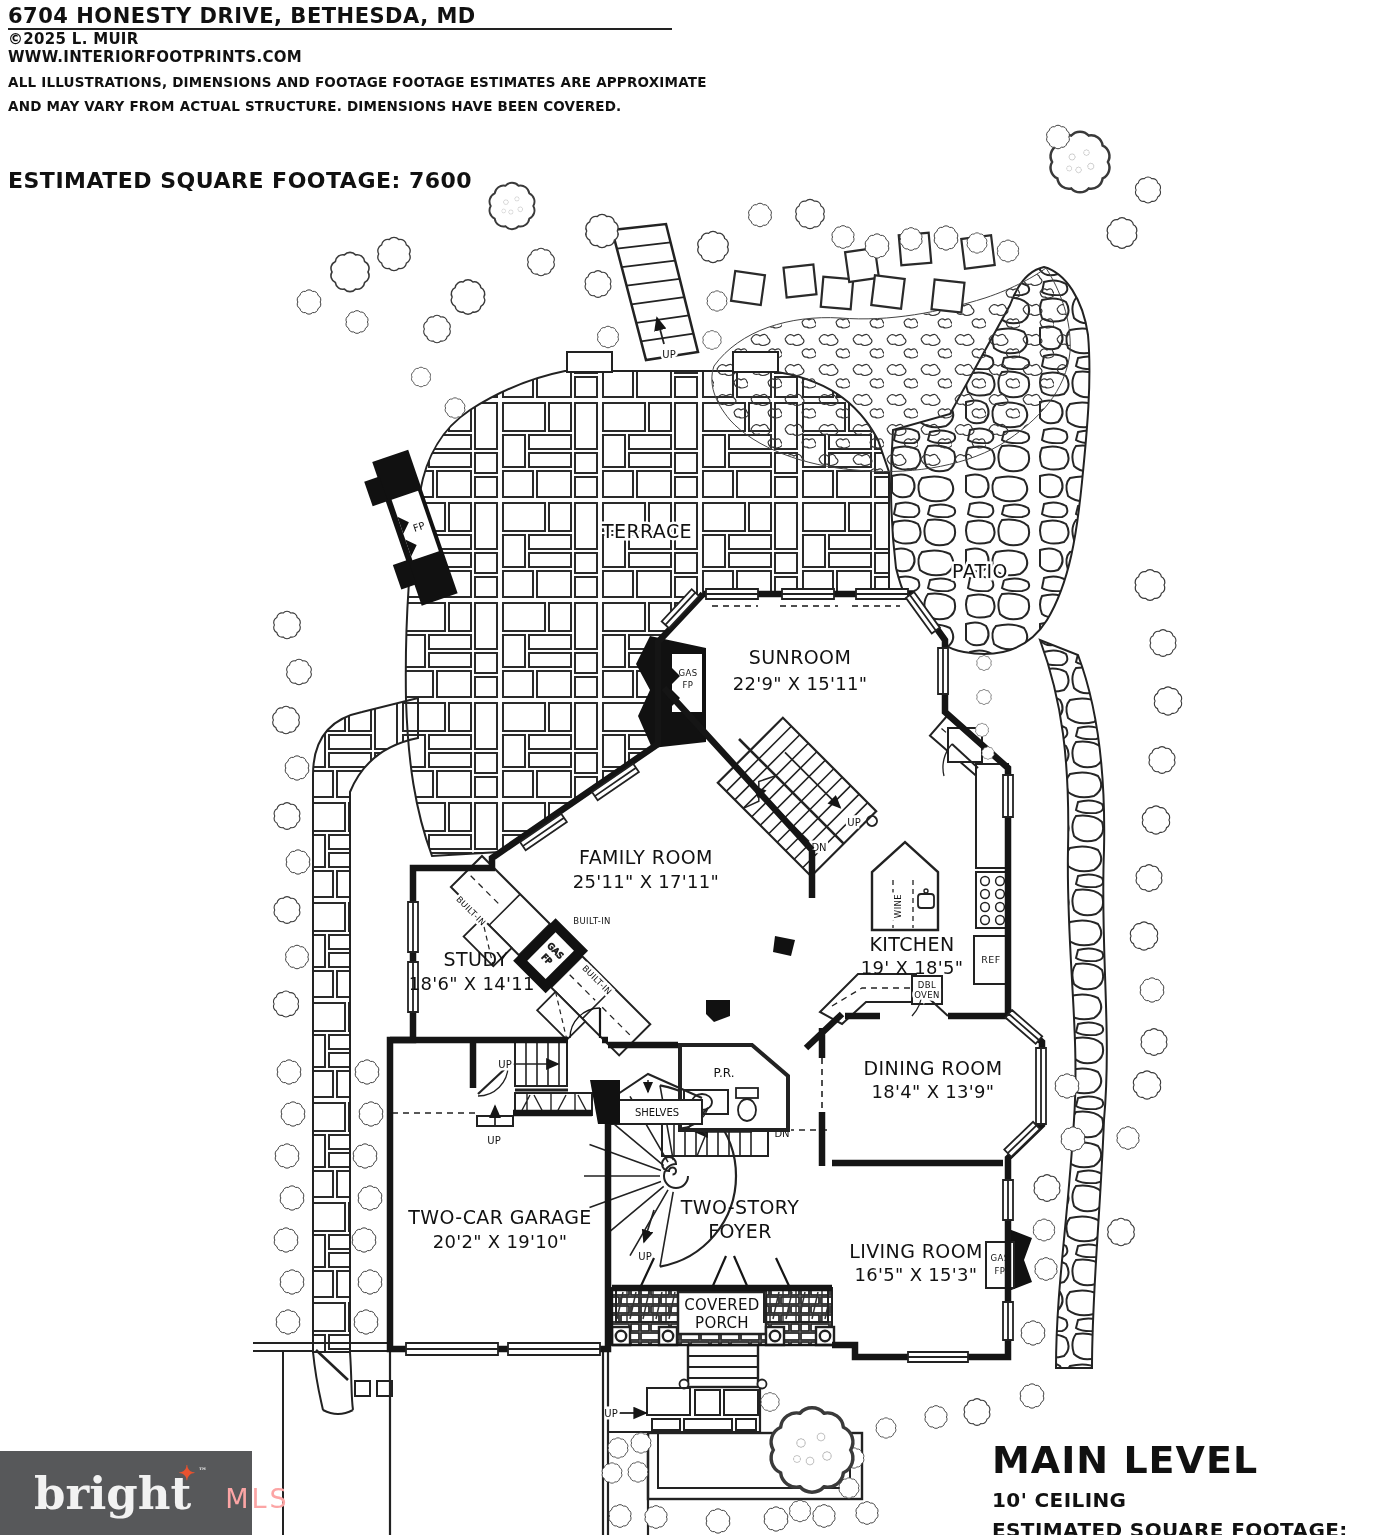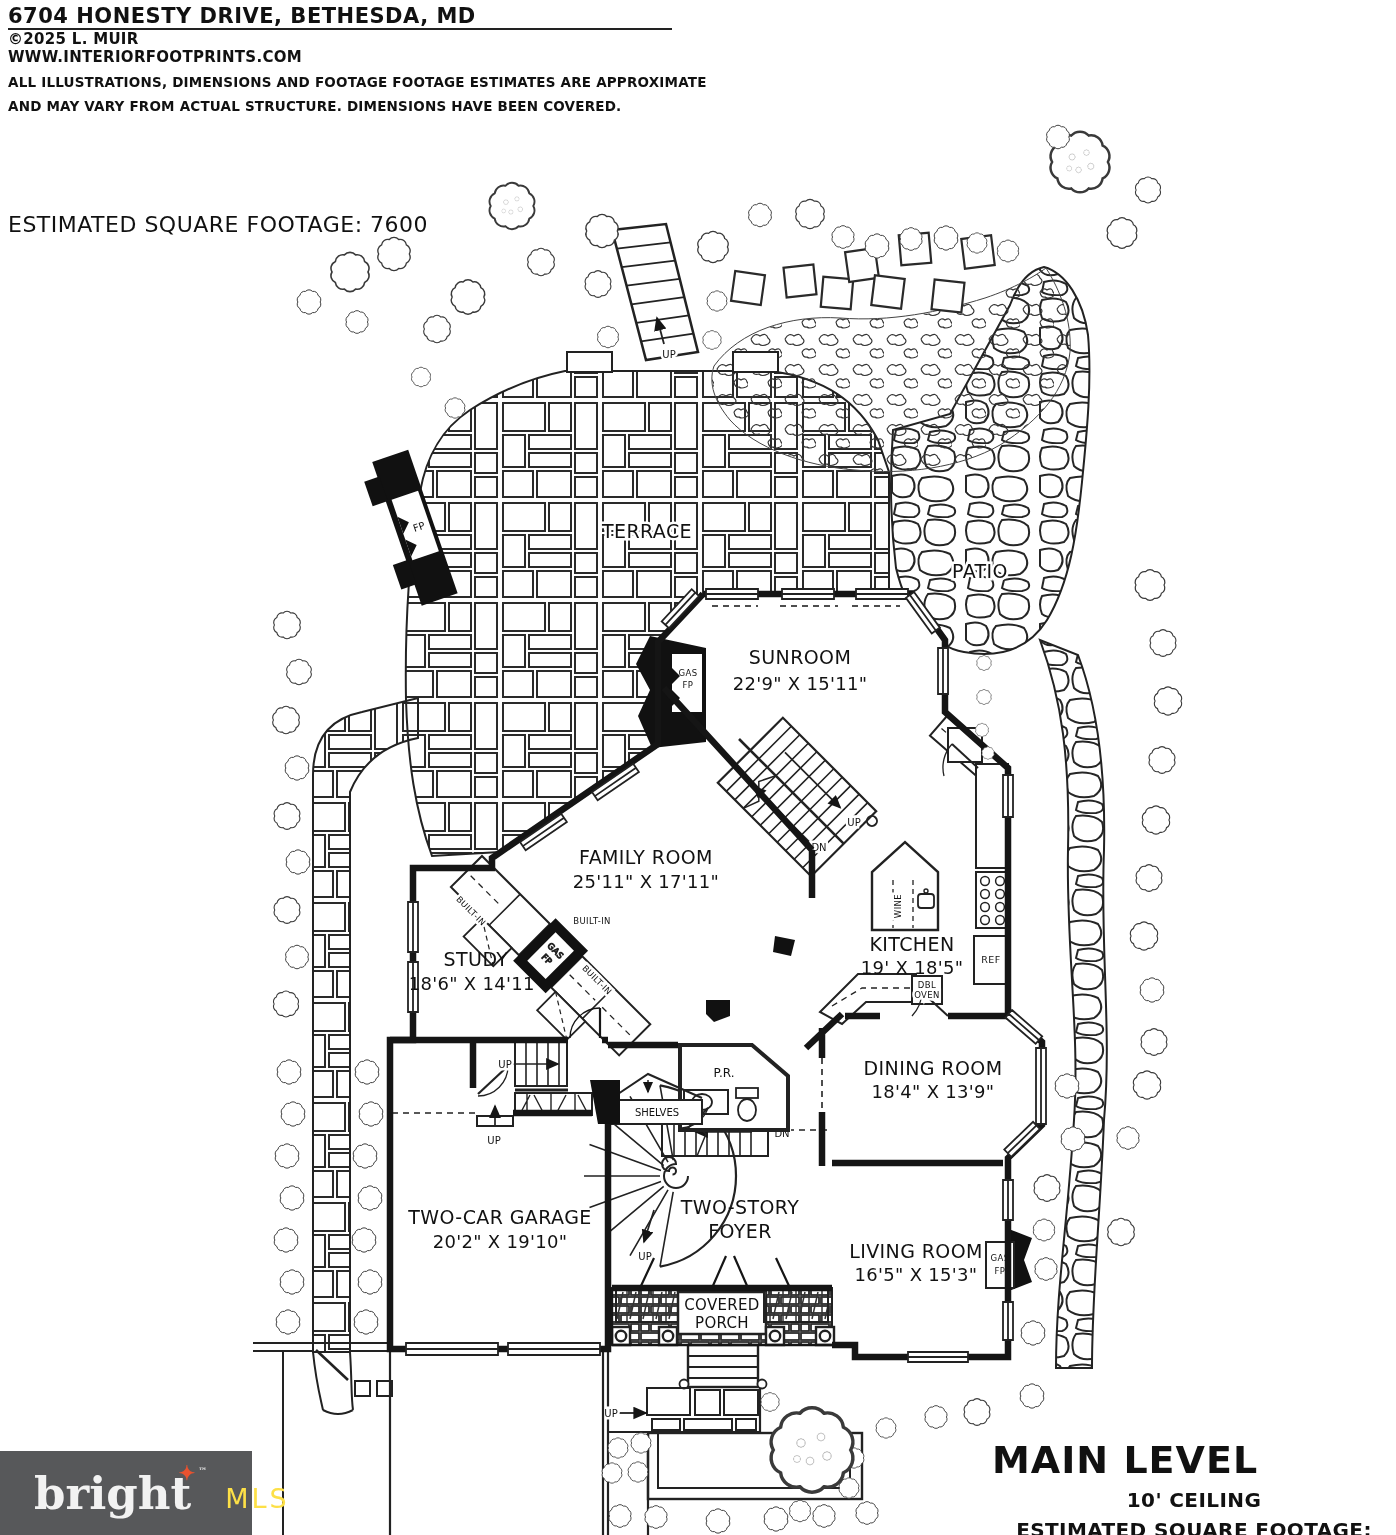--- a/index.html
+++ b/index.html
@@ -3,31 +3,31 @@
 <meta charset="utf-8">
 <style>
   html,body{margin:0;padding:0;background:#fff;}
   .page{position:relative;width:1396px;height:1535px;background:#fff;overflow:hidden;
         font-family:"DejaVu Sans","Liberation Sans",sans-serif;color:#111;}
   .hdr{position:absolute;left:8px;top:4px;width:700px;}
   .hdr .addr{font-size:21px;font-weight:bold;letter-spacing:.5px;padding-bottom:0;
              border-bottom:2px solid #222;width:664px;}
   .hdr .line{font-size:15px;font-weight:bold;letter-spacing:.3px;}
   .hdr .disc{font-size:13.5px;font-weight:bold;margin-top:8px;letter-spacing:.2px;}
-  .sqft{position:absolute;left:8px;top:168px;font-size:22px;font-weight:normal;letter-spacing:.5px;margin-top:44px;}
+  .sqft{position:absolute;left:8px;top:168px;font-size:22px;font-weight:bold;letter-spacing:.5px;}
   .ftr{position:absolute;left:992px;top:1438px;}
   .ftr .lvl{font-size:38px;font-weight:bold;letter-spacing:1px;}
-  .ftr .sub{font-size:20px;font-weight:bold;margin-top:6px;letter-spacing:.4px;text-align:center;}
+  .ftr .sub{font-size:20px;font-weight:bold;margin-top:6px;letter-spacing:.4px;}
   .logo{position:absolute;left:0;top:1451px;width:252px;height:84px;background:#57585a;
         display:flex;align-items:center;padding-left:34px;box-sizing:border-box;gap:12px;}
   .logo .brand{font-family:"DejaVu Serif","Liberation Serif",serif;font-weight:bold;
                font-size:45px;color:#f2f2f2;position:relative;line-height:1;}
   .logo .star{position:absolute;right:-4px;top:-8px;font-size:20px;}
   .logo .tm{position:absolute;right:-16px;top:-4px;font-size:9px;color:#e9e9e9;}
-  .logo .mls{font-size:27px;color:#fde047;letter-spacing:3px;margin-left:22px;margin-top:10px;}
+  .logo .mls{font-size:27px;color:#fca5a5;letter-spacing:3px;margin-left:22px;margin-top:10px;}
   svg text{font-family:"DejaVu Sans","Liberation Sans",sans-serif;fill:#121212;text-anchor:middle;}
   .rn{font-size:19px;letter-spacing:.4px;}
   .rd{font-size:18px;letter-spacing:.3px;}
   .md{font-size:15px;letter-spacing:.3px;}
   .sm{font-size:10px;}
   .xs{font-size:8.5px;letter-spacing:.4px;}
   .halo{stroke:#fff;stroke-width:5px;paint-order:stroke;}
 </style>
 </head>
 <body>

